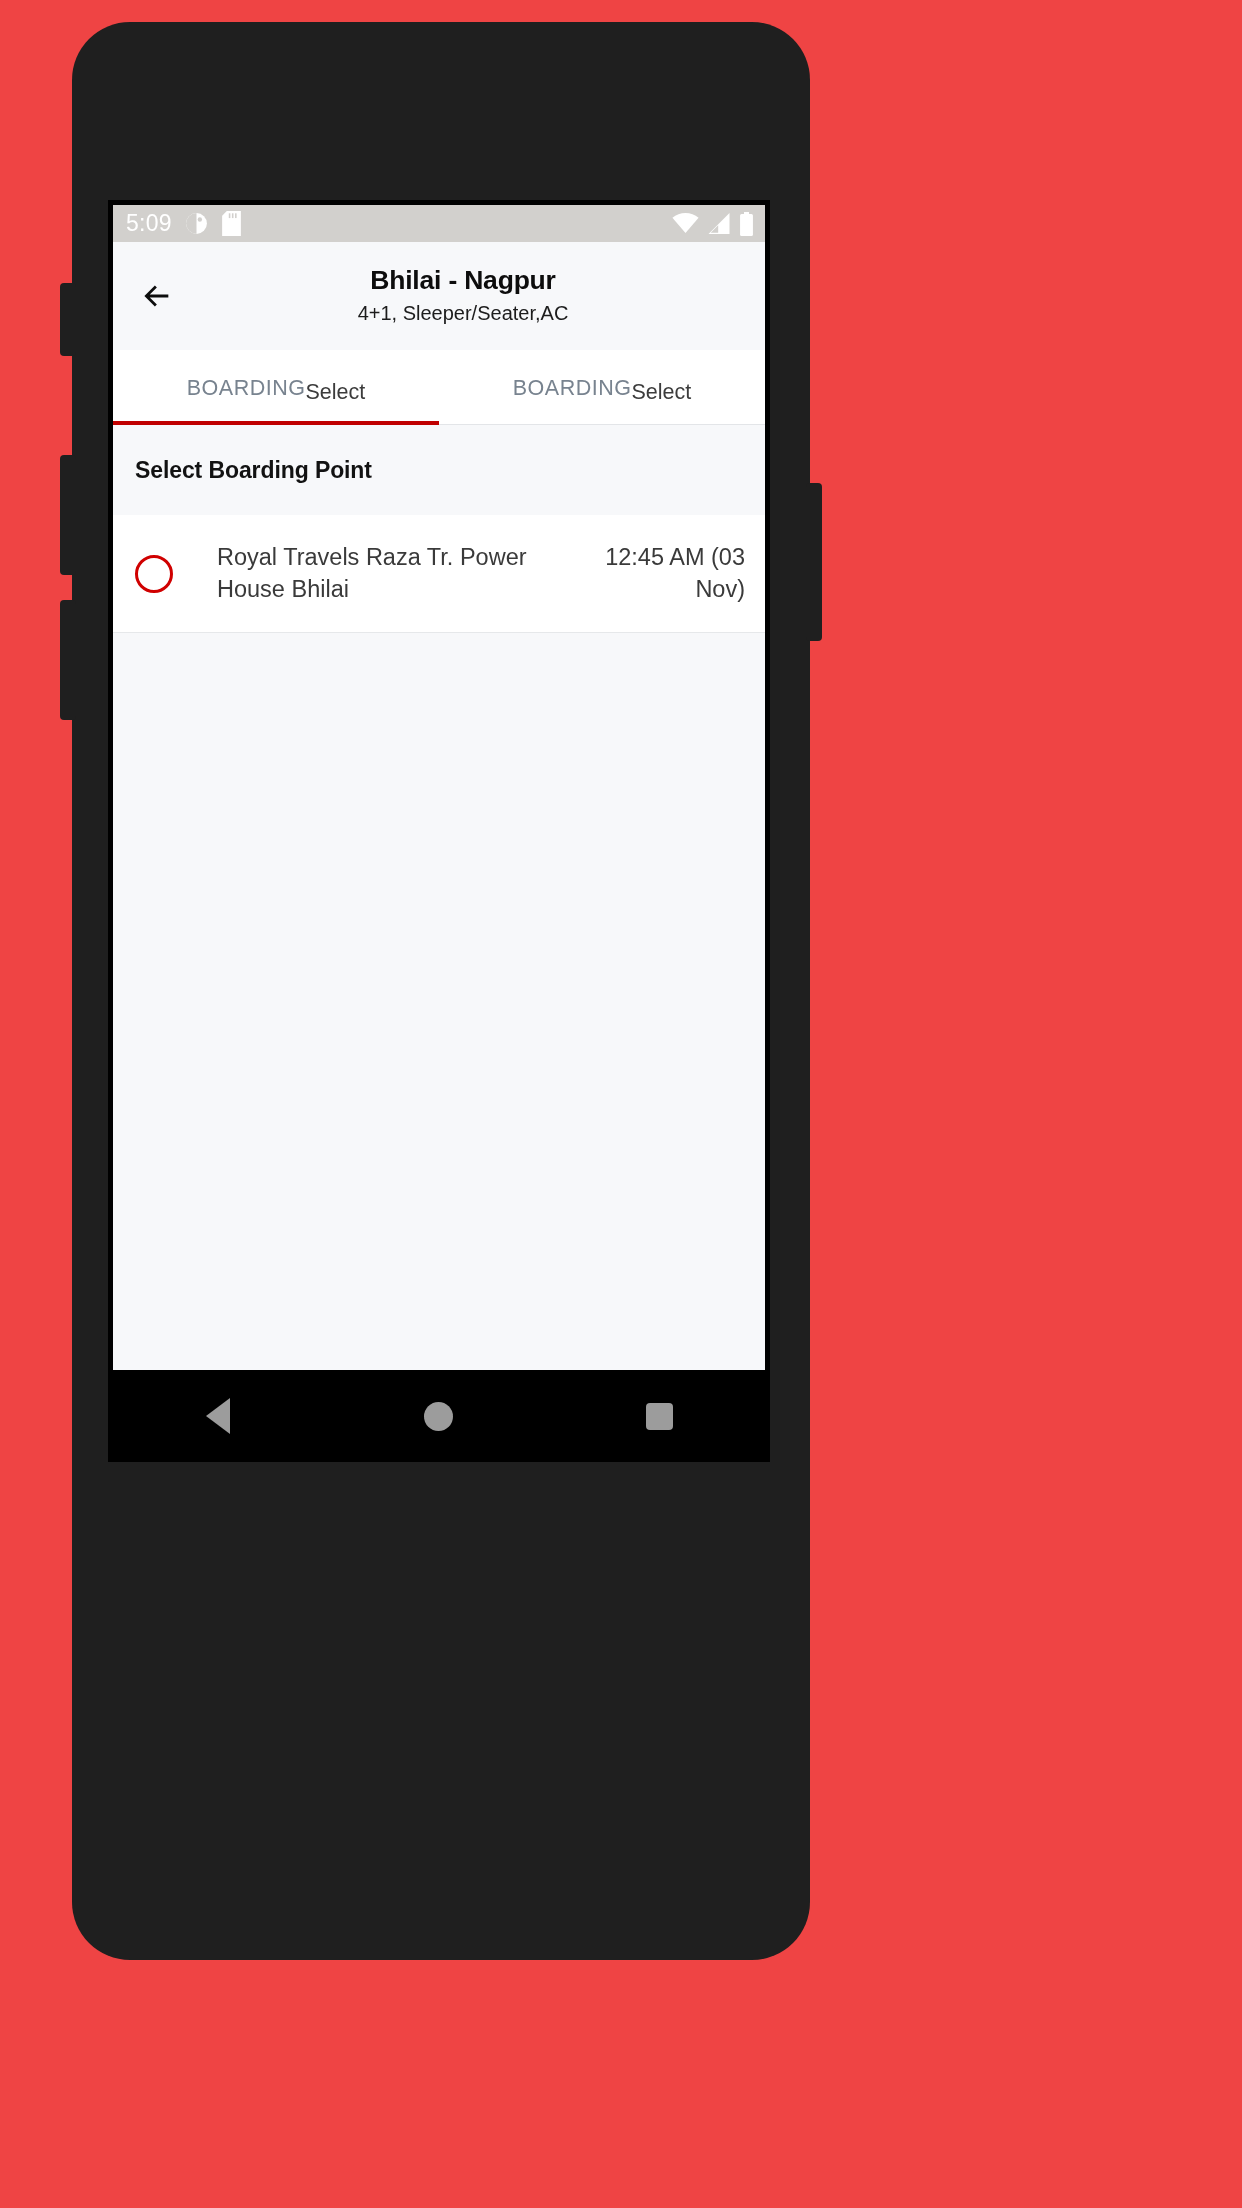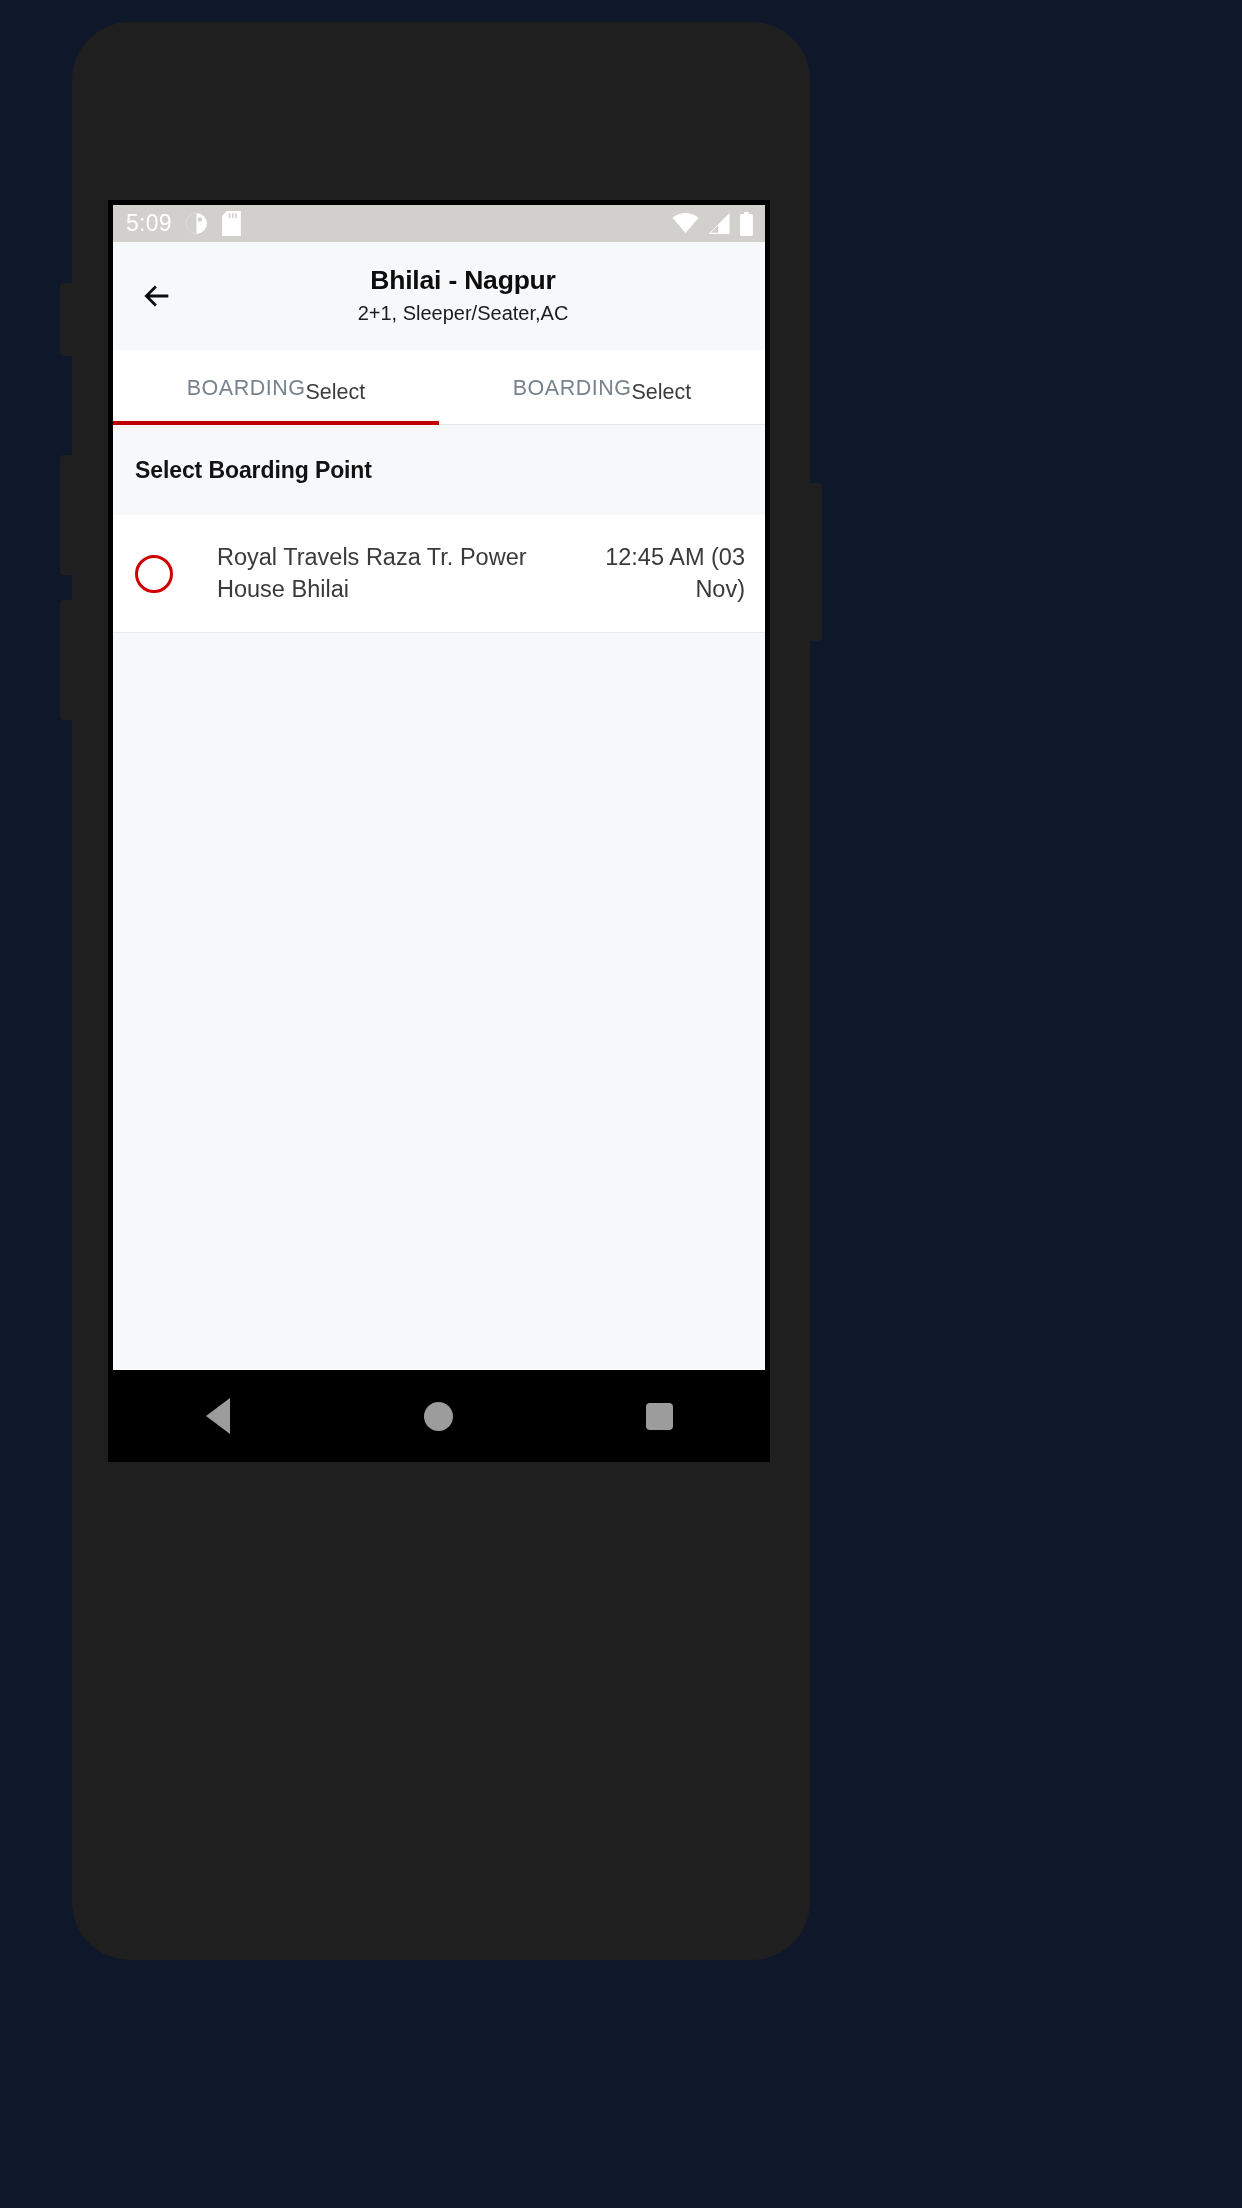--- a/index.html
+++ b/index.html
@@ -9,21 +9,21 @@
     height: 2208px;
     background: #ffffff;
     font-family: "Liberation Sans", sans-serif;
     overflow: hidden;
   }
 
   #page {
     position: relative;
     width: 1242px;
     height: 2208px;
-    background: #0f172a;
+    background: #ef4444;
   }
 
   
   .phone-body {
     position: absolute;
     left: 72px;
     top: 22px;
     width: 738px;
     height: 1938px;
     background: #1f1f1f;
@@ -312,21 +312,21 @@
         <div class="appbar">
           <div class="back-btn">
             <span>
               <svg class="svg-ic" width="34" height="34" viewBox="0 0 24 24">
                 <path d="M20 11H6.9l5-5-1.4-1.4L3.1 12l7.4 7.4L11.9 18l-5-5H20v-2z" fill="#0d0d0d"></path>
               </svg>
             </span>
           </div>
           <div class="appbar-titles">
             <div class="appbar-title">Bhilai - Nagpur</div>
-            <div class="appbar-sub">2+1, Sleeper/Seater,AC</div>
+            <div class="appbar-sub">4+1, Sleeper/Seater,AC</div>
           </div>
         </div>
 
         <div class="tabs">
           <div class="tab">
             <span class="tab-cap">BOARDING</span>
             <span class="tab-val">Select</span>
           </div>
           <div class="tab">
             <span class="tab-cap">BOARDING</span>

